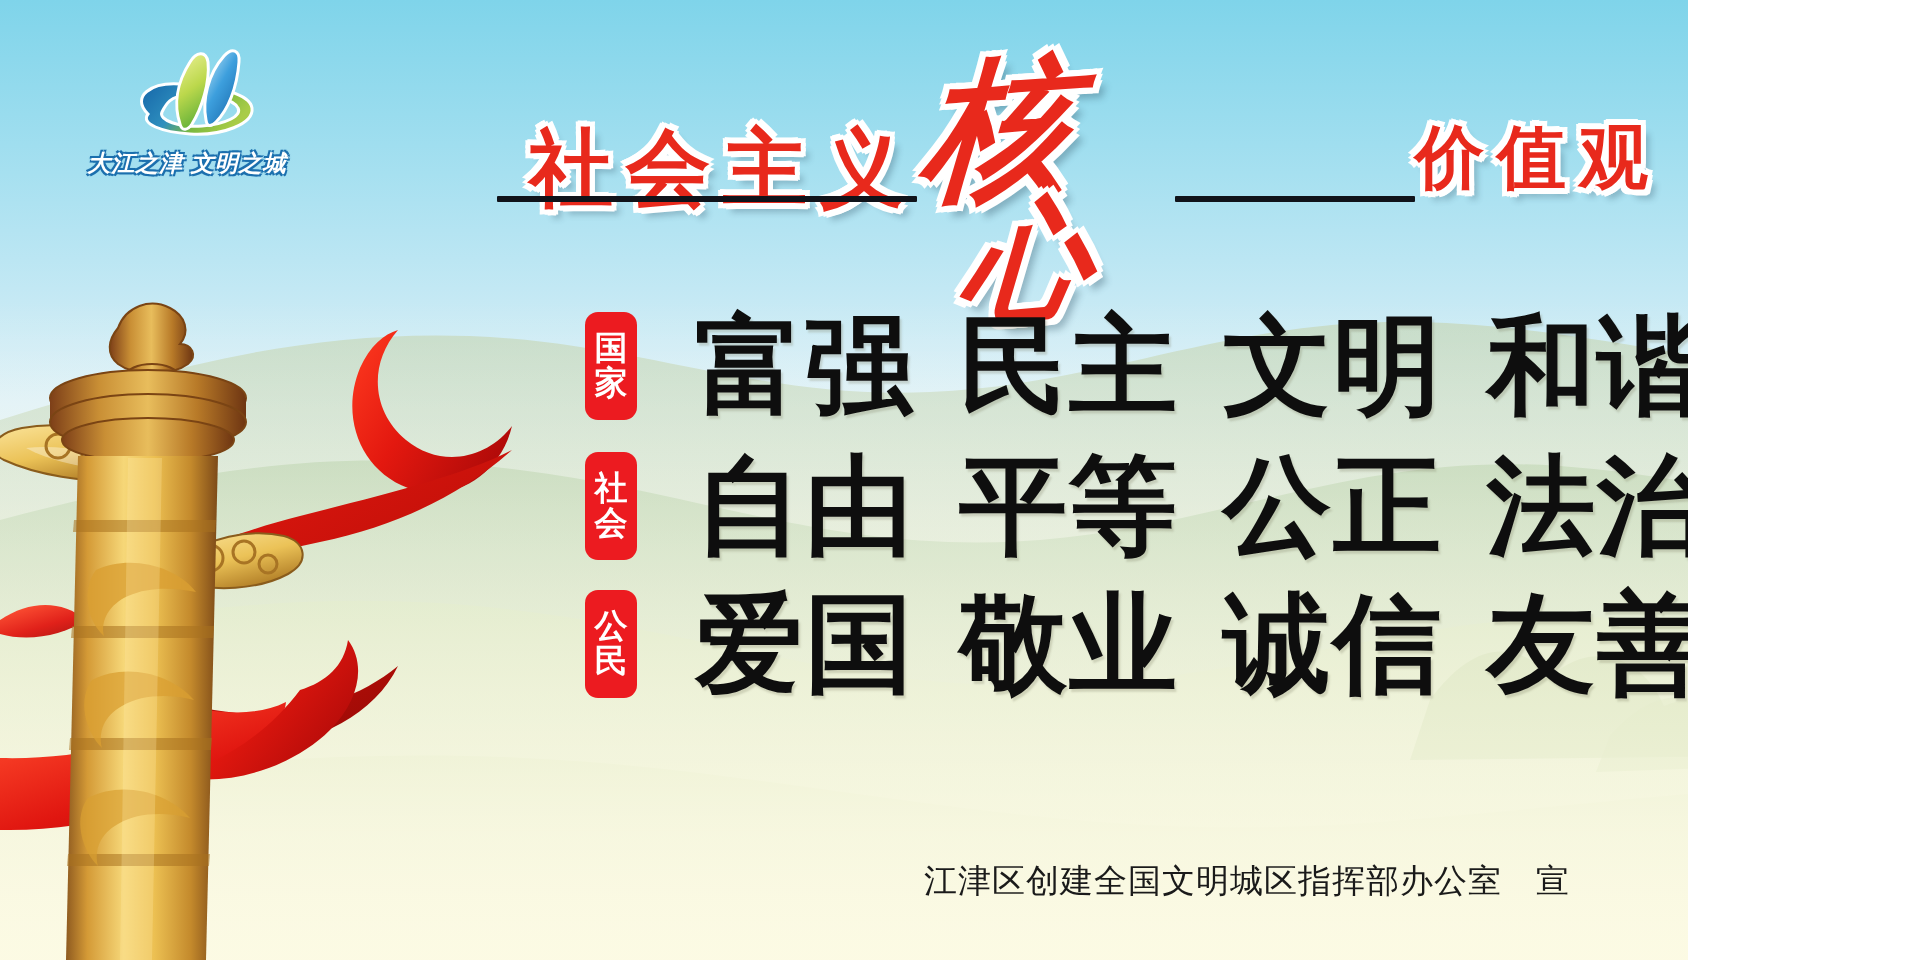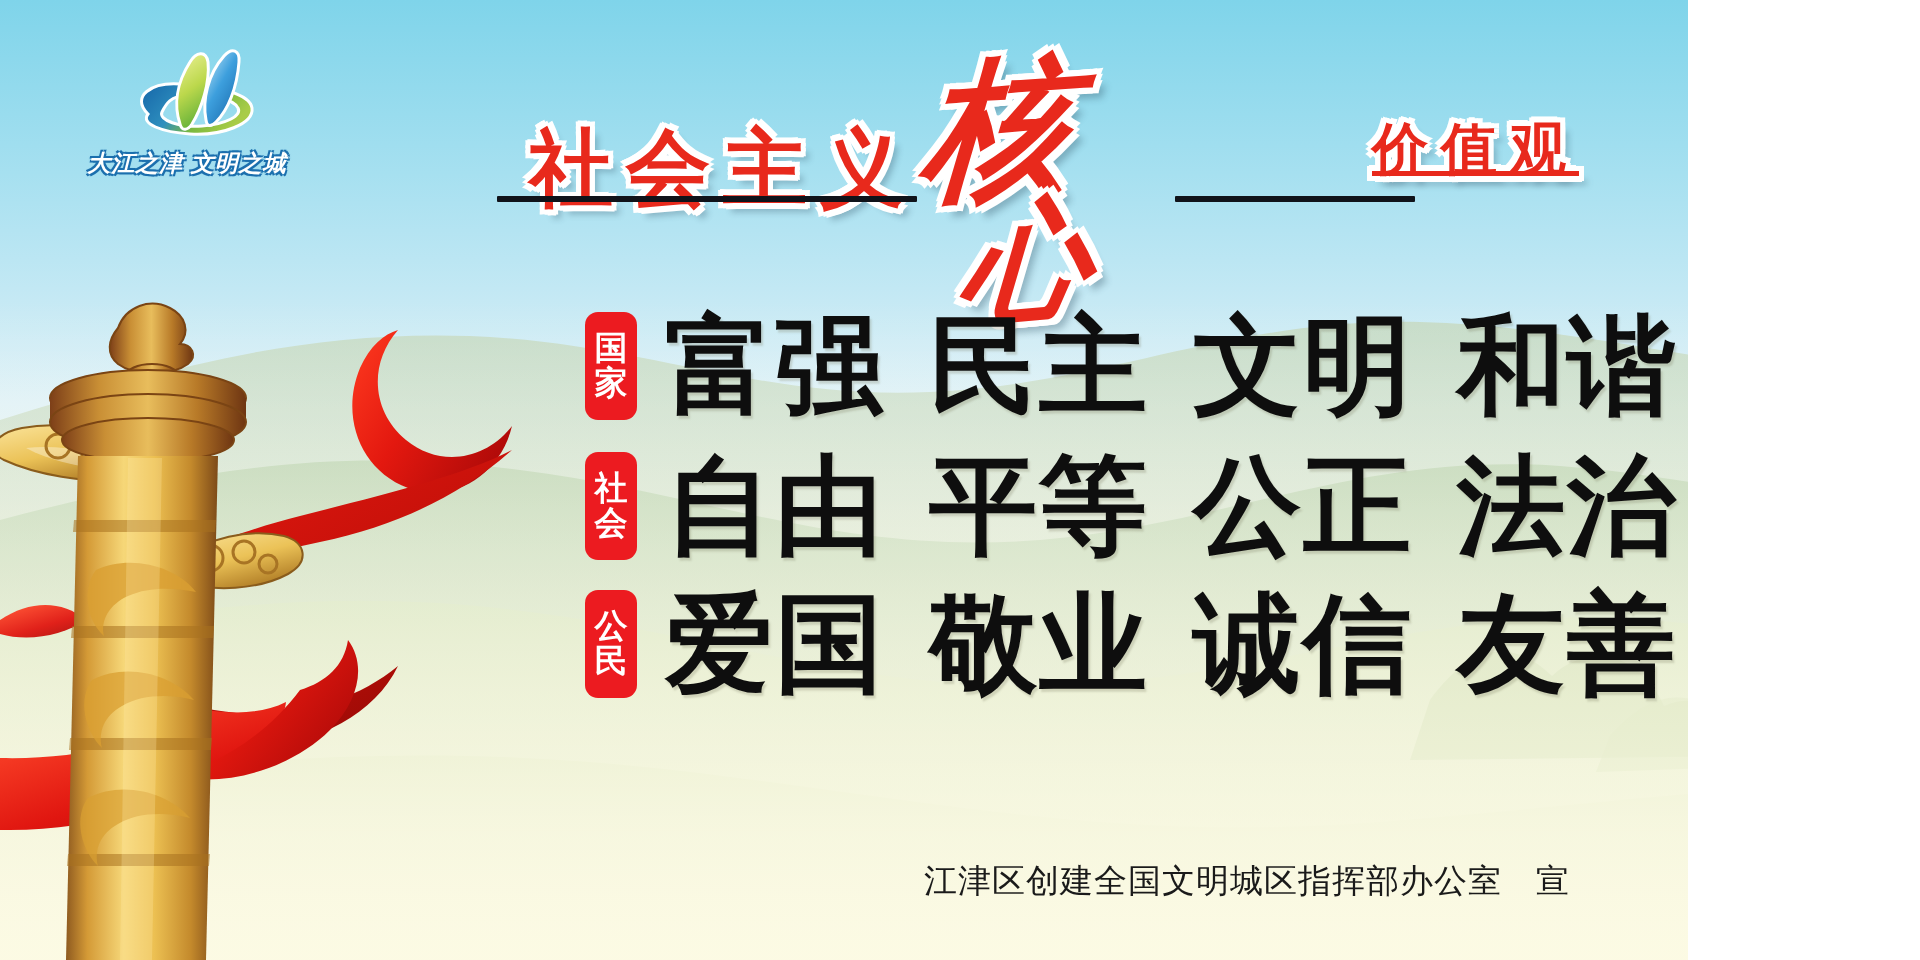--- a/index.html
+++ b/index.html
@@ -56,21 +56,21 @@
     text-shadow:
       -5px -5px 0 #ffffff,  5px -5px 0 #ffffff,
       -5px  5px 0 #ffffff,  5px  5px 0 #ffffff,
       -5px  0   0 #ffffff,  5px  0   0 #ffffff,
        0   -5px 0 #ffffff,  0    5px 0 #ffffff,
       -3px -6px 0 #ffffff,  3px  6px 0 #ffffff,
        8px  9px 6px rgba(40,70,90,.30);
   }
 
   .hl-left{ left:497px; top:112px; font-size:84px; letter-spacing:13px;margin-left:32px; }
-  .hl-right{ left:1372px; top:112px; font-size:56px; letter-spacing:13px;text-decoration:underline; }
+  .hl-right{ left:1415px; top:112px; font-size:69px; letter-spacing:13px; }
 
   
   .hl-brush{
     position:absolute;
     color:#e8291c;
     font-family:"DejaVu Serif","Liberation Serif",serif;
     font-weight:bold;
     font-style:italic;
     white-space:nowrap;
     text-shadow:
@@ -102,21 +102,21 @@
     display:flex;flex-direction:column;align-items:center;justify-content:center;
     font-family:"DejaVu Sans","Liberation Sans",sans-serif;
     font-weight:bold;
     font-size:33px;line-height:1.06;
     letter-spacing:0;
     flex:0 0 auto;
   }
   .badge span{display:block;}
 
   .row-words{
-    margin-left:28px;
+    margin-left:58px;
     font-family:"DejaVu Sans","Liberation Sans",sans-serif;
     font-weight:bold;
     font-size:108px;
     line-height:1;
     color:#0e0e0e;
     white-space:nowrap;
     letter-spacing:2px;
     text-shadow:2px 3px 2px rgba(120,120,90,.25);
   }
   .row-words .gap{display:inline-block;width:44px;}

